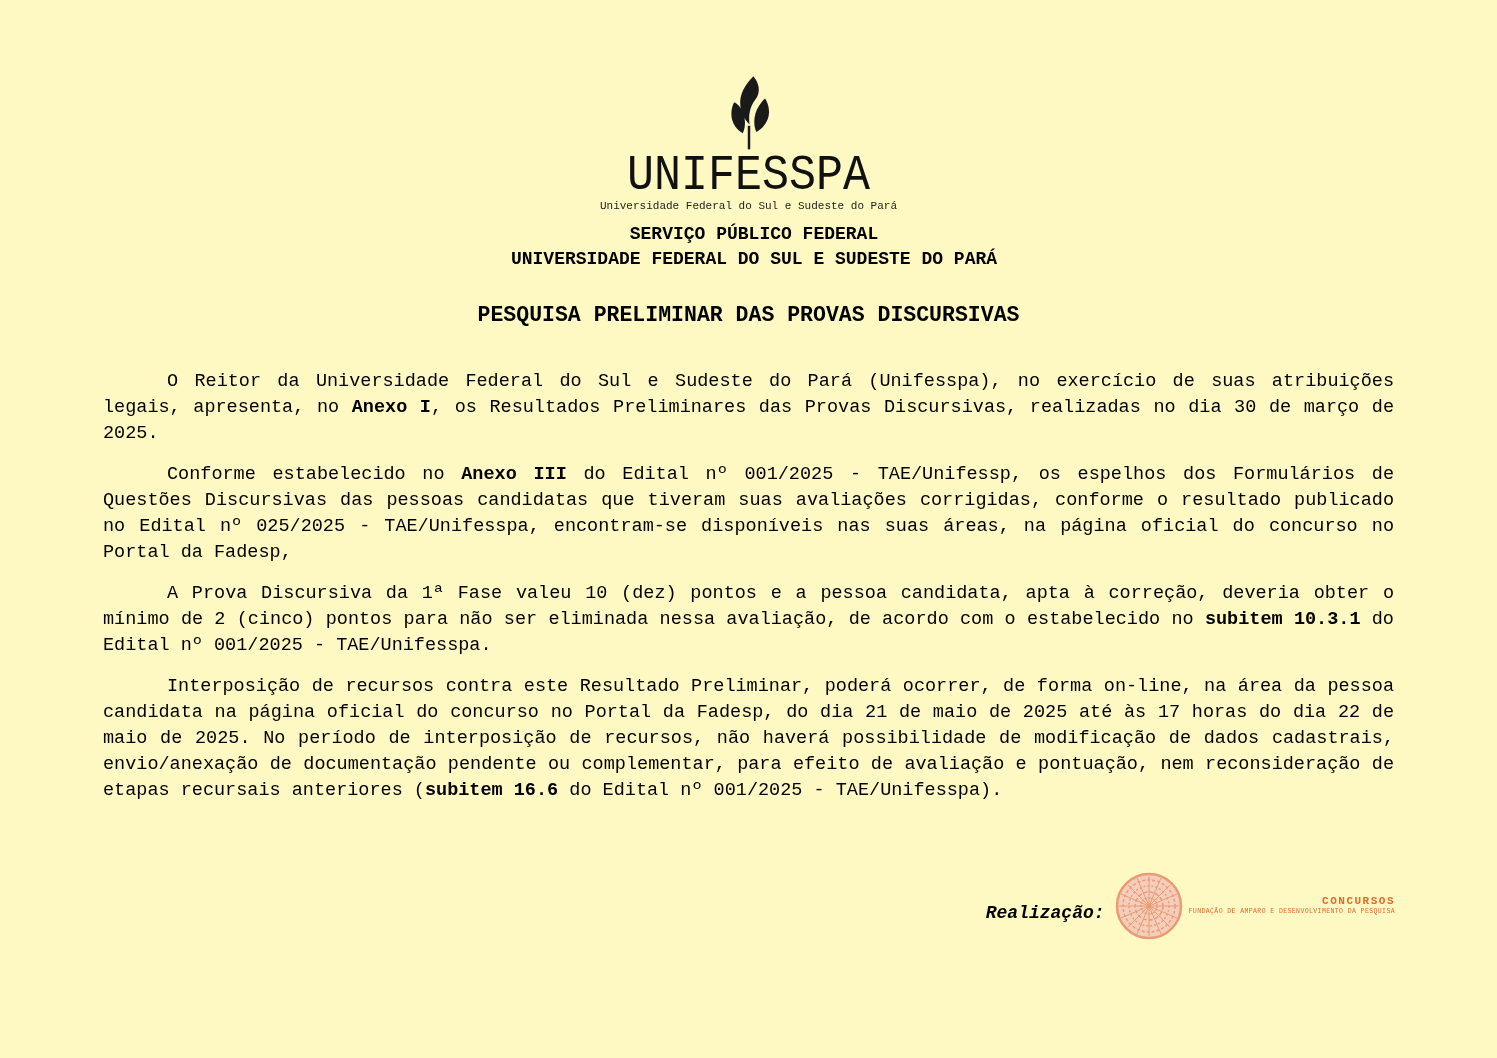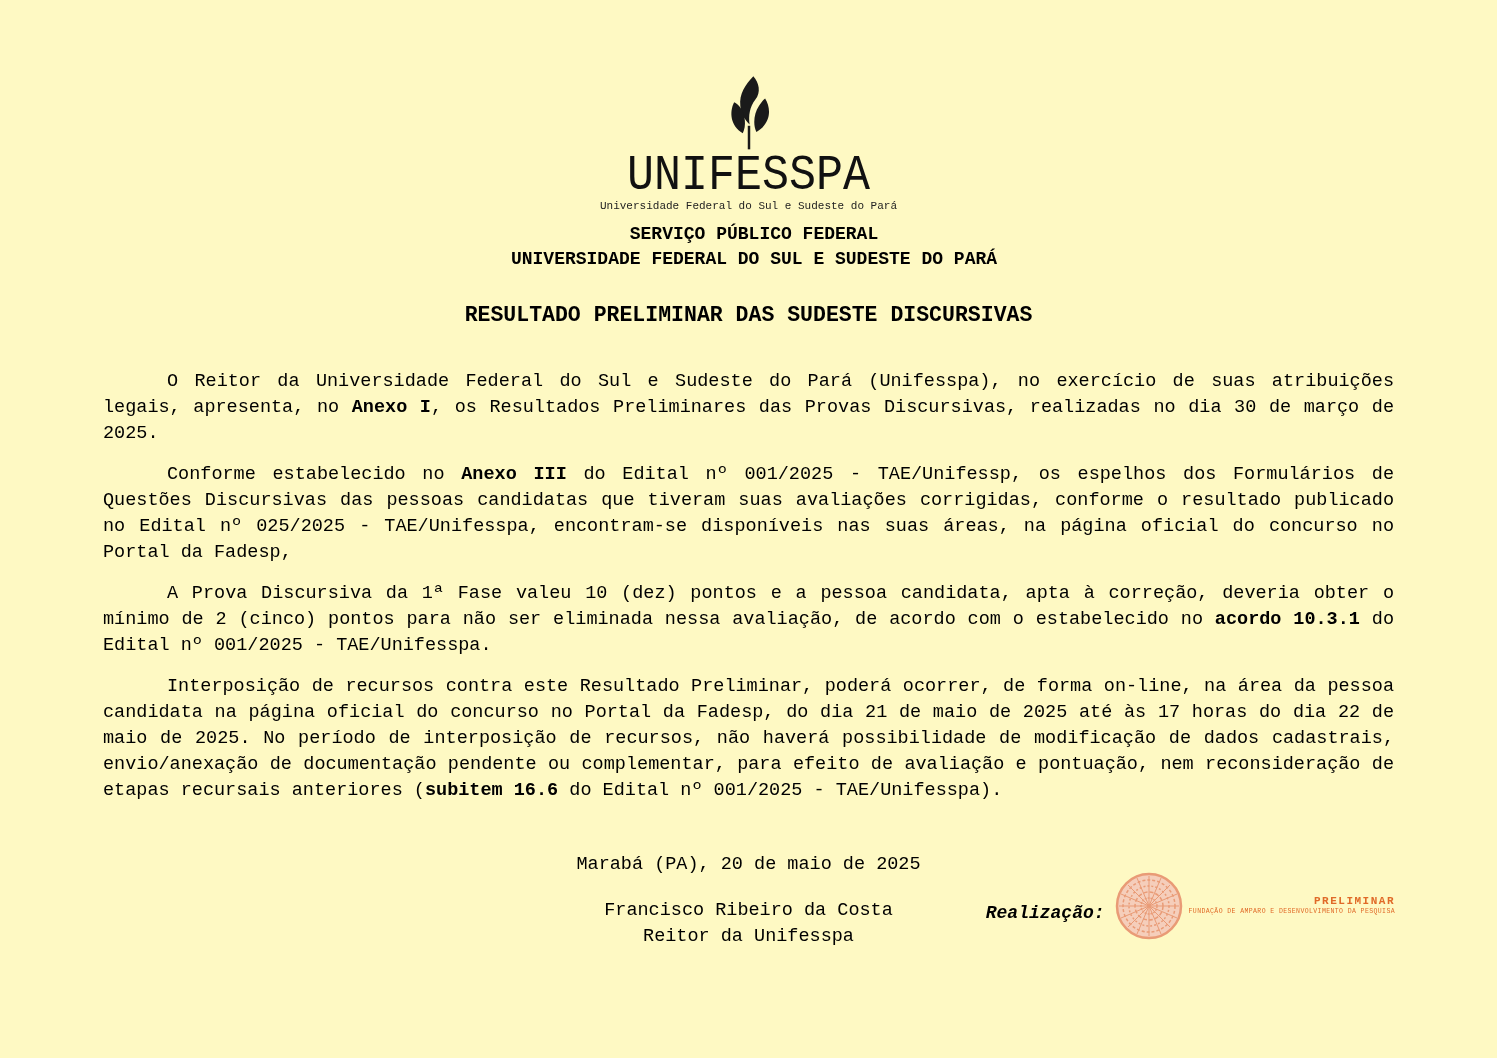--- a/index.html
+++ b/index.html
@@ -86,35 +86,30 @@
 
         <path d="M48 80 L52 80 L52 118 L48 118 Z"></path>
       </g>
     </svg>
     <div class="logo-word">UNIFESSPA</div>
     <div class="logo-tagline">Universidade Federal do Sul e Sudeste do Pará</div>
     <div class="header-lines">
       <div>SERVIÇO PÚBLICO FEDERAL</div>
       <div>UNIVERSIDADE FEDERAL DO SUL E SUDESTE DO PARÁ</div>
     </div>
-    <div class="doc-title">RESULTADO PRELIMINAR DAS SUDESTE DISCURSIVAS</div>
+    <div class="doc-title">PESQUISA PRELIMINAR DAS PROVAS DISCURSIVAS</div>
   </div>
 
   <div class="paragraphs">
       <p class="para"><span>O Reitor da Universidade Federal do Sul e Sudeste do Pará (Unifesspa), no exercício de suas atribuições legais, apresenta, no </span><span class="bold">Anexo I</span><span>, os Resultados Preliminares das Provas Discursivas, realizadas no dia 30 de março de 2025.</span></p>
       <p class="para"><span>Conforme estabelecido no </span><span class="bold">Anexo III</span><span> do Edital nº 001/2025 - TAE/Unifessp, os espelhos dos Formulários de Questões Discursivas das pessoas candidatas que tiveram suas avaliações corrigidas, conforme o resultado publicado no Edital nº 025/2025 - TAE/Unifesspa, encontram-se disponíveis nas suas áreas, na página oficial do concurso no Portal da Fadesp,</span></p>
-      <p class="para"><span>A Prova Discursiva da 1ª Fase valeu 10 (dez) pontos e a pessoa candidata, apta à correção, deveria obter o mínimo de 2 (cinco) pontos para não ser eliminada nessa avaliação, de acordo com o estabelecido no </span><span class="bold">acordo 10.3.1</span><span> do Edital nº 001/2025 - TAE/Unifesspa.</span></p>
+      <p class="para"><span>A Prova Discursiva da 1ª Fase valeu 10 (dez) pontos e a pessoa candidata, apta à correção, deveria obter o mínimo de 2 (cinco) pontos para não ser eliminada nessa avaliação, de acordo com o estabelecido no </span><span class="bold">subitem 10.3.1</span><span> do Edital nº 001/2025 - TAE/Unifesspa.</span></p>
       <p class="para"><span>Interposição de recursos contra este Resultado Preliminar, poderá ocorrer, de forma on-line, na área da pessoa candidata na página oficial do concurso no Portal da Fadesp, do dia 21 de maio de 2025 até às 17 horas do dia 22 de maio de 2025. No período de interposição de recursos, não haverá possibilidade de modificação de dados cadastrais, envio/anexação de documentação pendente ou complementar, para efeito de avaliação e pontuação, nem reconsideração de etapas recursais anteriores (</span><span class="bold">subitem 16.6</span><span> do Edital nº 001/2025 - TAE/Unifesspa).</span></p>
     </div>
 
-  <div class="sig-block">
-    <div class="sig-place">Marabá (PA), 20 de maio de 2025</div>
-    <div>Francisco Ribeiro da Costa</div>
-    <div>Reitor da Unifesspa</div>
-  </div>
 
   <div class="footer-brand">
     <span class="realizacao">Realização:</span>
     <svg class="mandala" width="68" height="68" viewBox="0 0 68 68" aria-hidden="true">
       <circle cx="34" cy="34" r="32" fill="#F5CEBB"></circle>
       <circle cx="34" cy="34" r="32" fill="none" stroke="#E99B76" stroke-width="2.5"></circle>
       <circle cx="34" cy="34" r="26" fill="none" stroke="#E99B76" stroke-width="1.5" stroke-dasharray="3 2"></circle>
       <circle cx="34" cy="34" r="20" fill="none" stroke="#E99B76" stroke-width="1.5" stroke-dasharray="2 2"></circle>
       <circle cx="34" cy="34" r="14" fill="none" stroke="#E99B76" stroke-width="1.5" stroke-dasharray="4 2"></circle>
       <circle cx="34" cy="34" r="8" fill="none" stroke="#E99B76" stroke-width="1.5" stroke-dasharray="2 1"></circle>
@@ -123,18 +118,18 @@
         <line x1="4" y1="34" x2="64" y2="34"></line>
         <line x1="13" y1="13" x2="55" y2="55"></line>
         <line x1="55" y1="13" x2="13" y2="55"></line>
         <line x1="22" y1="6" x2="46" y2="62"></line>
         <line x1="46" y1="6" x2="22" y2="62"></line>
         <line x1="6" y1="22" x2="62" y2="46"></line>
         <line x1="6" y1="46" x2="62" y2="22"></line>
       </g>
     </svg>
     <div class="fadesp-stack">
-      <span class="fadesp-concursos" style="color: rgb(224, 106, 40);">PRELIMINAR</span>
+      <span class="fadesp-concursos" style="color: rgb(224, 106, 40);">CONCURSOS</span>
       <span class="fadesp-tagline" style="color: rgb(224, 106, 40);">FUNDAÇÃO DE AMPARO E DESENVOLVIMENTO DA PESQUISA</span>
     </div>
   </div>
 
 </div>
 
 </body></html>

